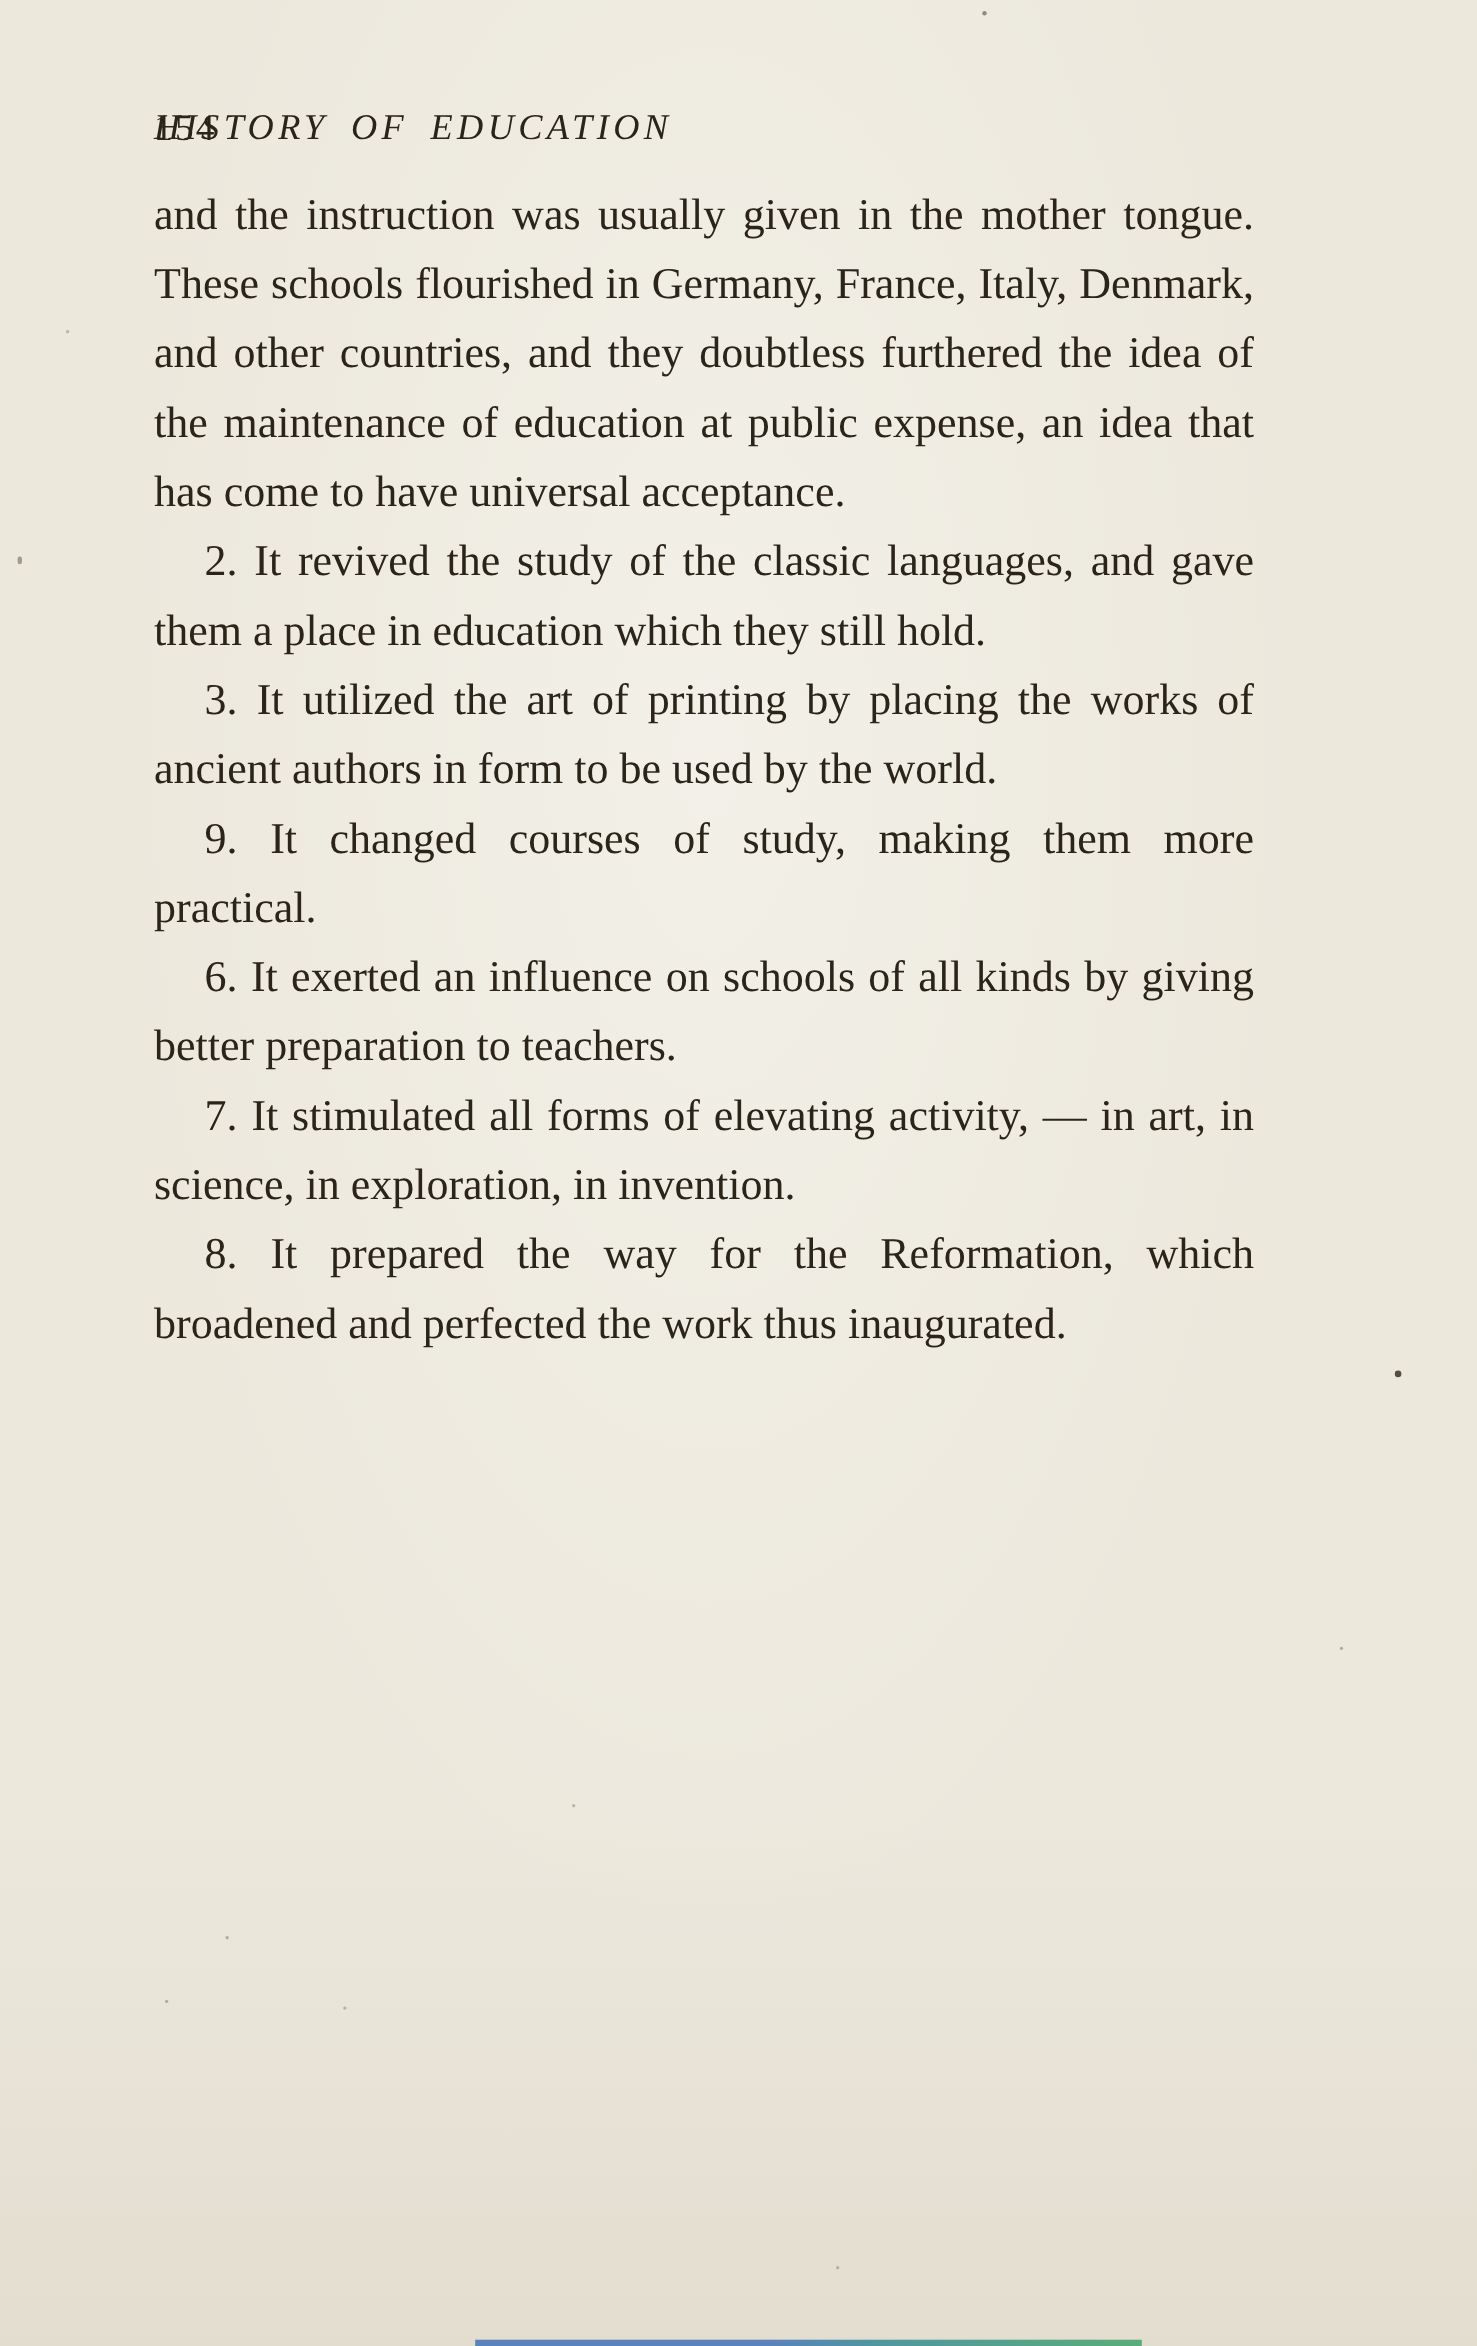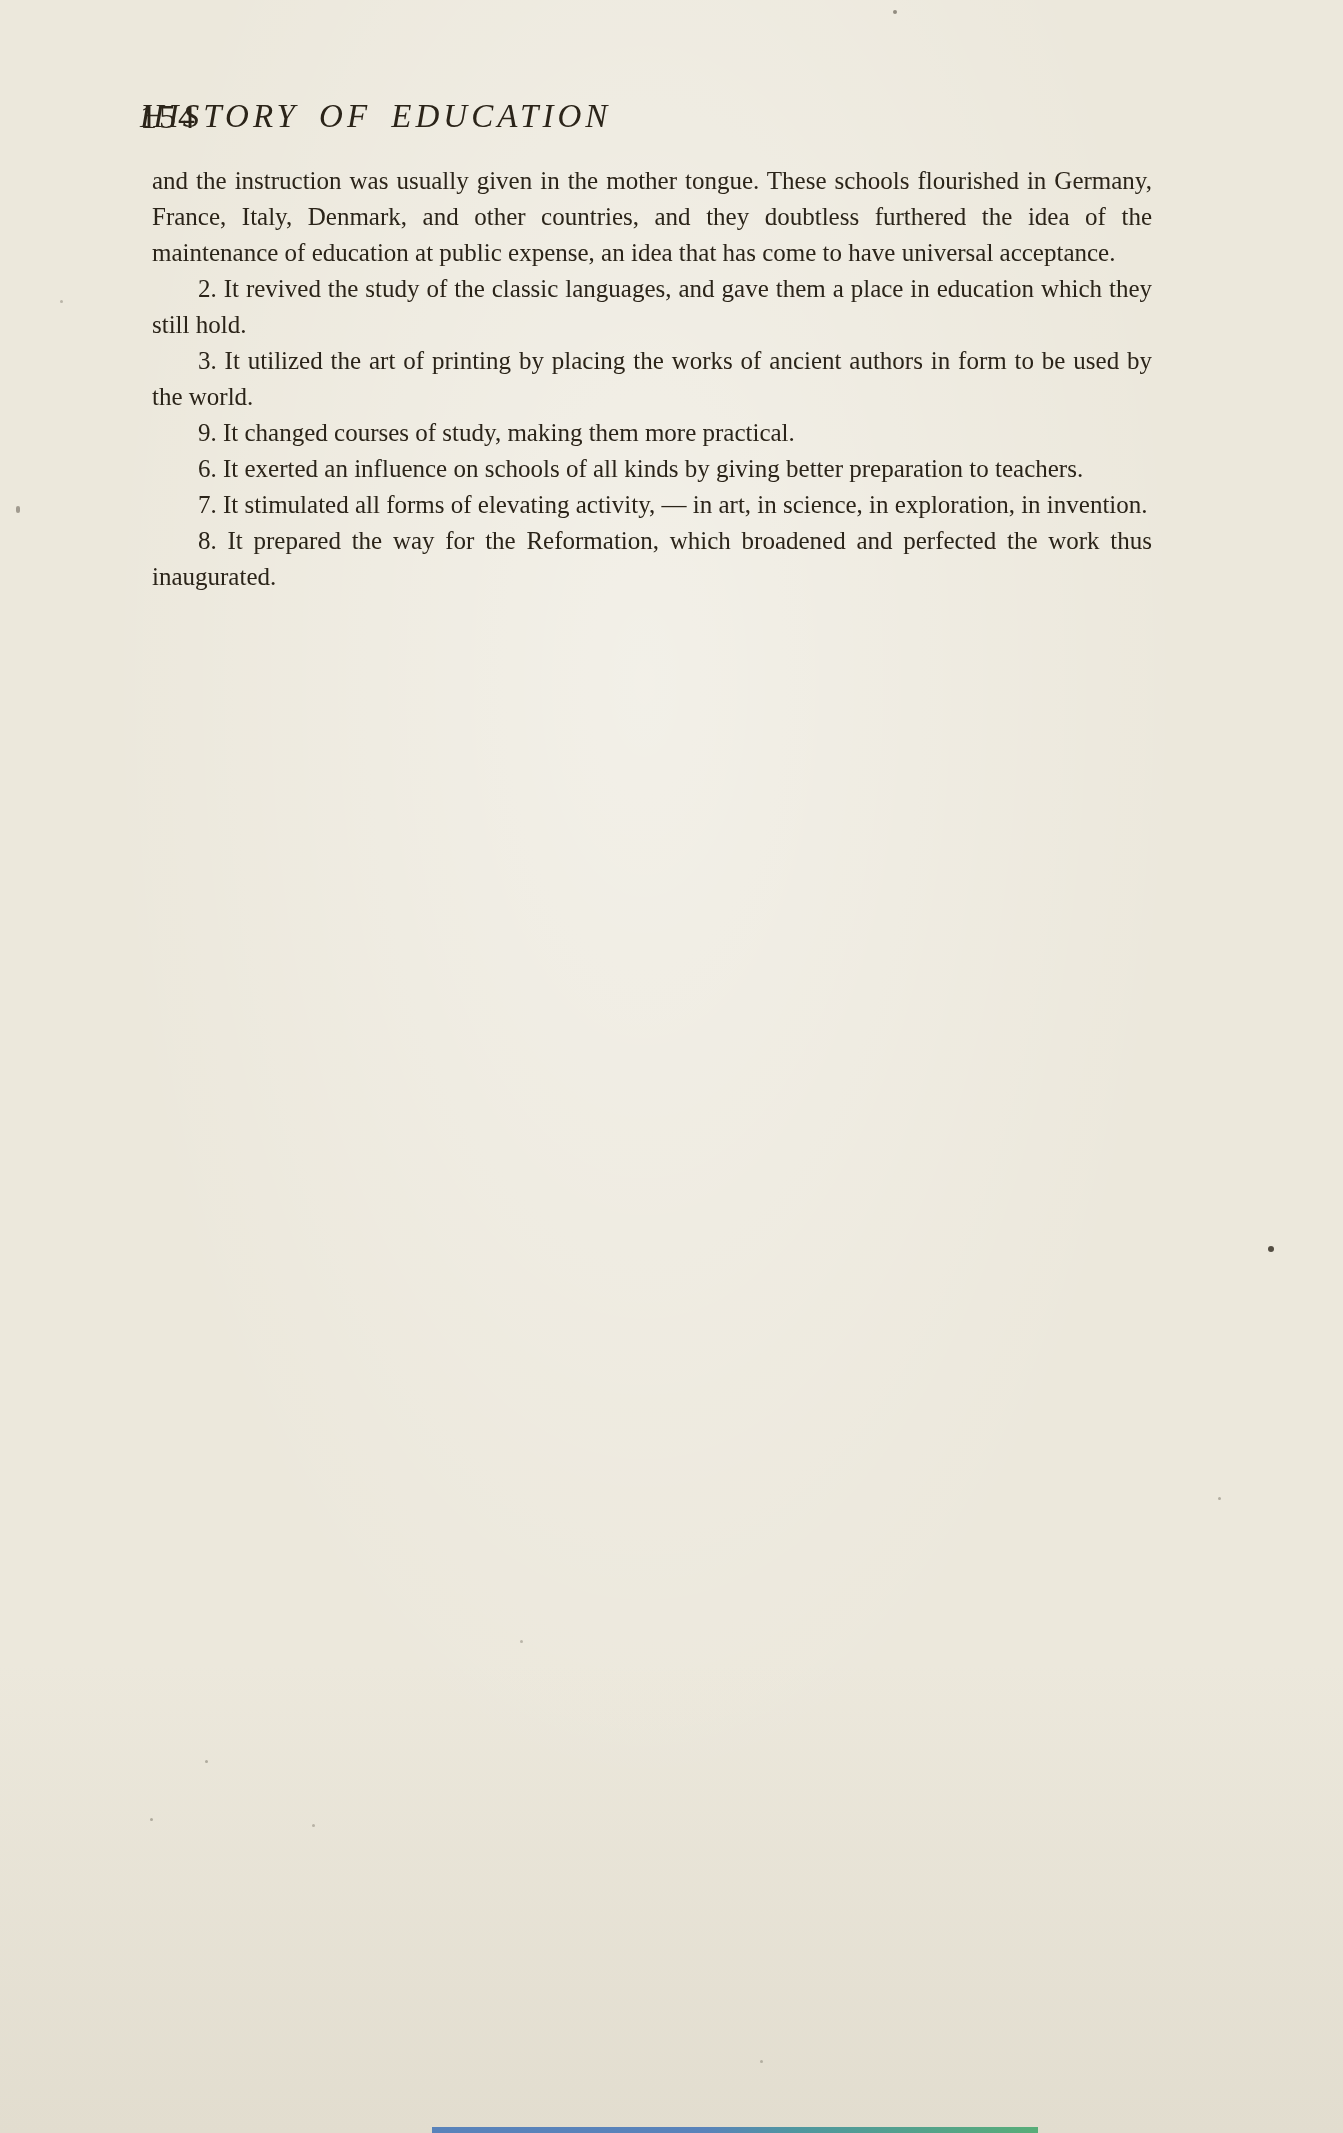--- a/index.html
+++ b/index.html
@@ -51,24 +51,24 @@
     font-size: 33px;
     letter-spacing: 4px;
     word-spacing: 8px;
     color: var(--color-ink);
   }
 
   
   .body-text {
     position: absolute;
     top: 163px;
-    left: 152px;
+    left: 140px;
     width: 1000px;
-    font-size: 25px;
-    line-height: 36px;
+    font-size: 40px;
+    line-height: 63px;
     text-align: justify;
     color: var(--color-ink);
   }
   .para { margin: 0; }
   .para.indent { text-indent: 46px; }
   .para .heading { font-weight: 700; letter-spacing: 0.5px; }
 
   
   .speck {
     position: absolute;

